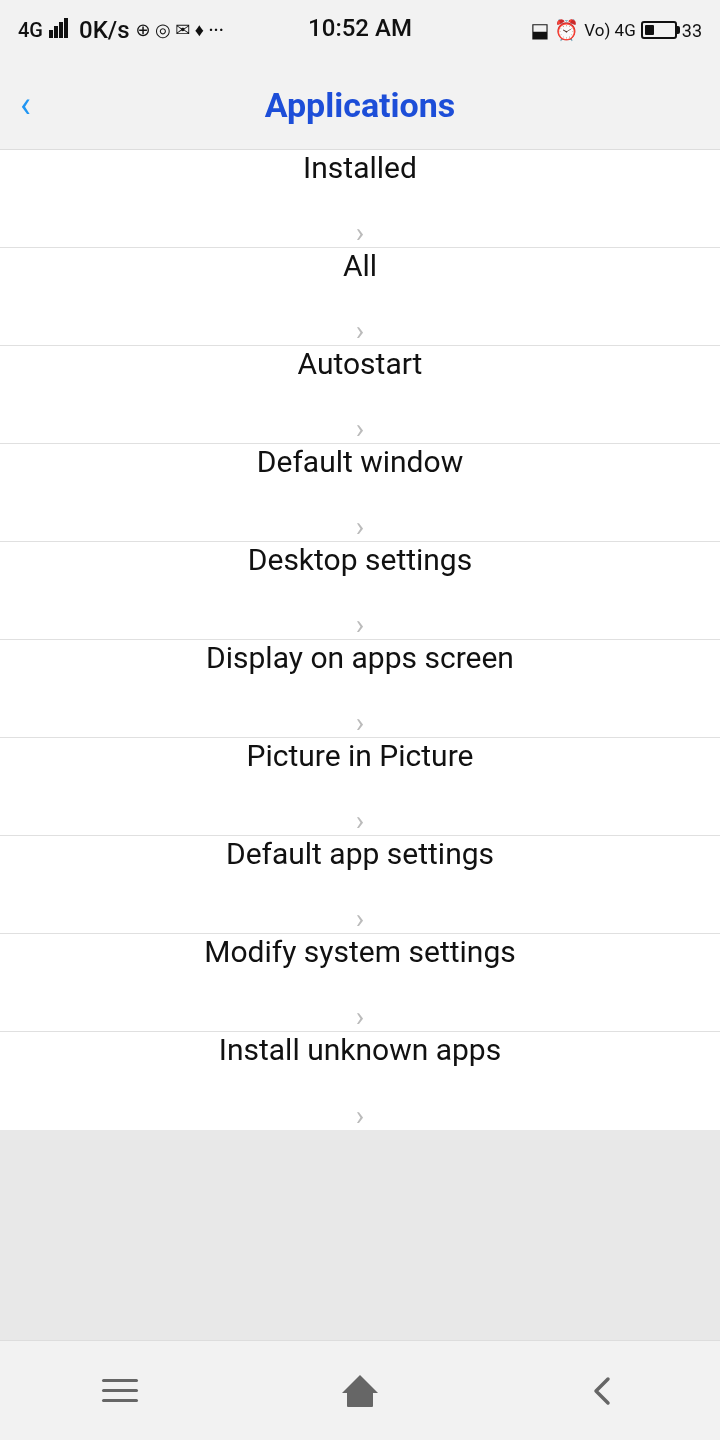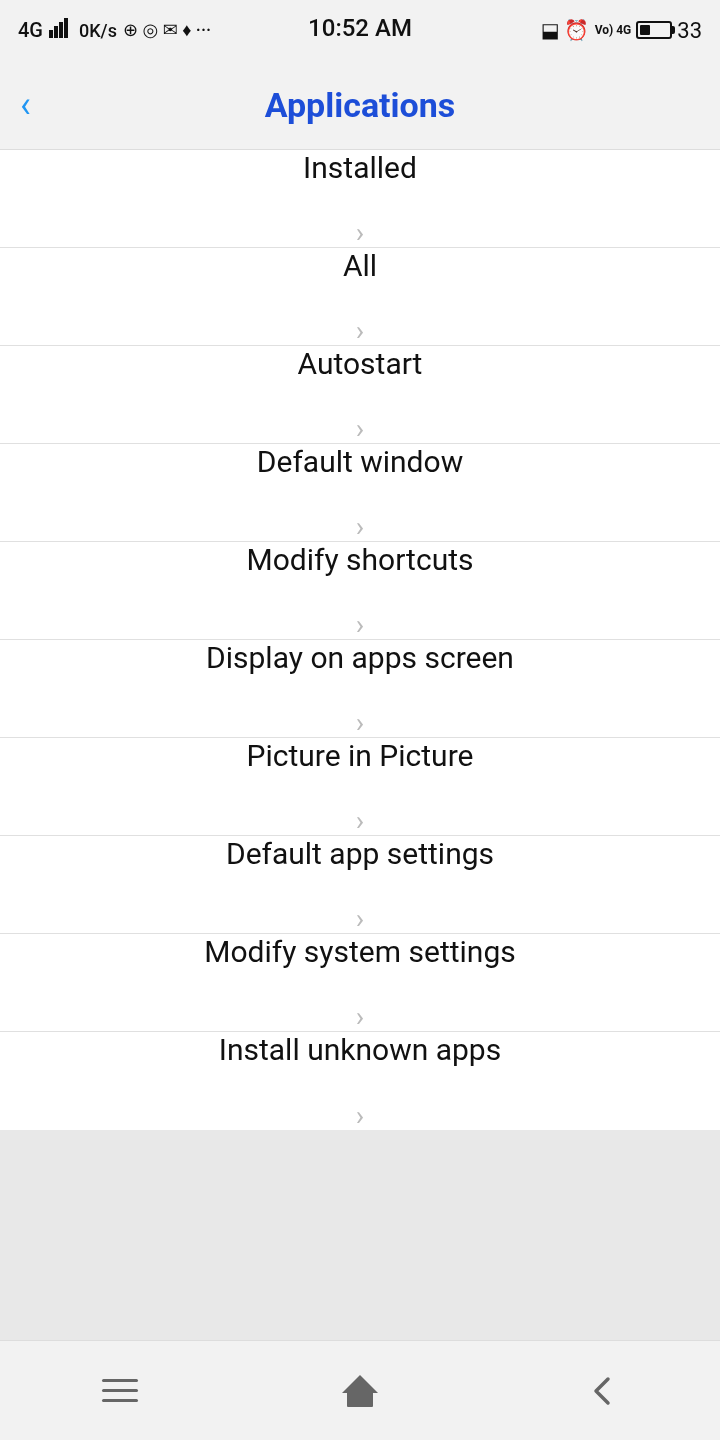--- a/index.html
+++ b/index.html
@@ -205,32 +205,32 @@
   <div class="status-left">
     <span style="font-size:20px;">4G</span>
     <span>
       <svg width="24" height="20" viewBox="0 0 24 20">
         <rect x="0" y="12" width="4" height="8" fill="#111"></rect>
         <rect x="5" y="8" width="4" height="12" fill="#111"></rect>
         <rect x="10" y="4" width="4" height="16" fill="#111"></rect>
         <rect x="15" y="0" width="4" height="20" fill="#111"></rect>
       </svg>
     </span>
-    <span style="font-size:18px;">0K/s</span>
+    <span style="font-size:24px;">0K/s</span>
     <span style="font-size:18px;">⊕ ◎ ✉ ♦ ···</span>
   </div>
   <div class="status-center">10:52 AM</div>
   <div class="status-right">
     <span style="font-size:20px;">⬓</span>
     <span style="font-size:20px;">⏰</span>
-    <span style="font-size:12px;font-weight:bold;">Vo) 4G</span>
+    <span style="font-size:17px;">Vo) 4G</span>
     <div class="battery-box">
       <div class="battery-fill"></div>
     </div>
-    <span style="font-size:22px;">33</span>
+    <span style="font-size:18px;">33</span>
   </div>
 </div>
 
 <div class="app-bar">
   <div class="back-btn">‹</div>
   <span class="app-bar-title">Applications</span>
 </div>
 
 <div class="menu-list" id="menu-list">
     <div class="menu-item">
@@ -243,21 +243,21 @@
     </div>
     <div class="menu-item">
       <span class="menu-item-label">Autostart</span>
       <span class="chevron-icon">›</span>
     </div>
     <div class="menu-item">
       <span class="menu-item-label">Default window</span>
       <span class="chevron-icon">›</span>
     </div>
     <div class="menu-item">
-      <span class="menu-item-label">Modify shortcuts</span>
+      <span class="menu-item-label">Desktop settings</span>
       <span class="chevron-icon">›</span>
     </div>
     <div class="menu-item">
       <span class="menu-item-label">Display on apps screen</span>
       <span class="chevron-icon">›</span>
     </div>
     <div class="menu-item">
       <span class="menu-item-label">Picture in Picture</span>
       <span class="chevron-icon">›</span>
     </div>

